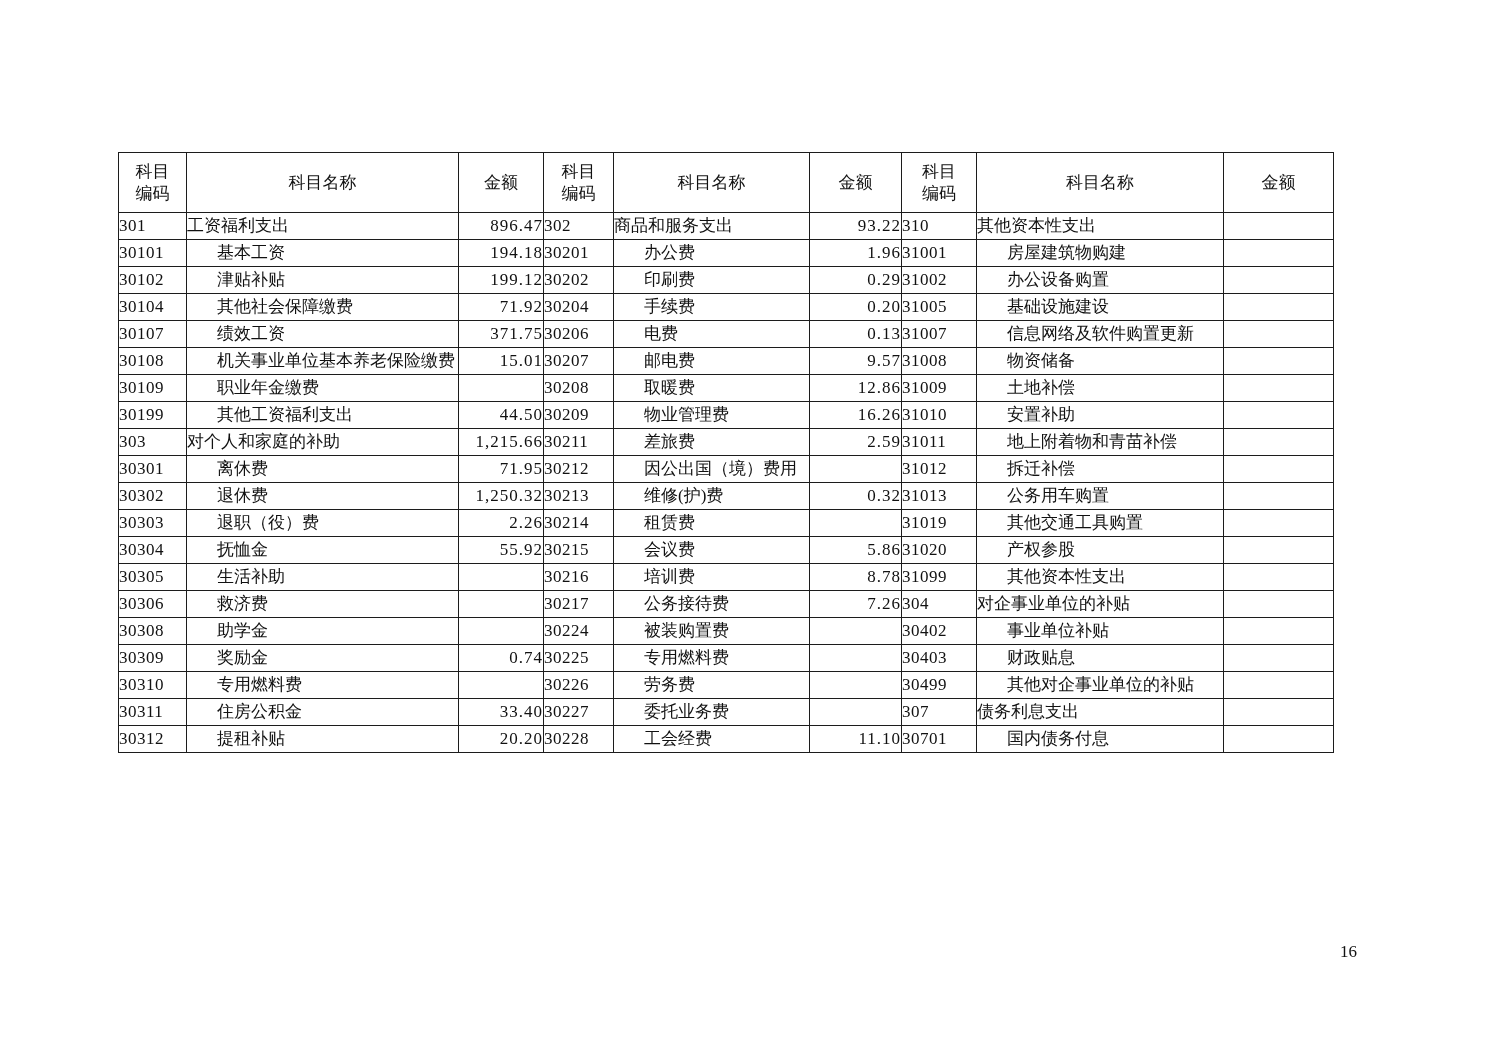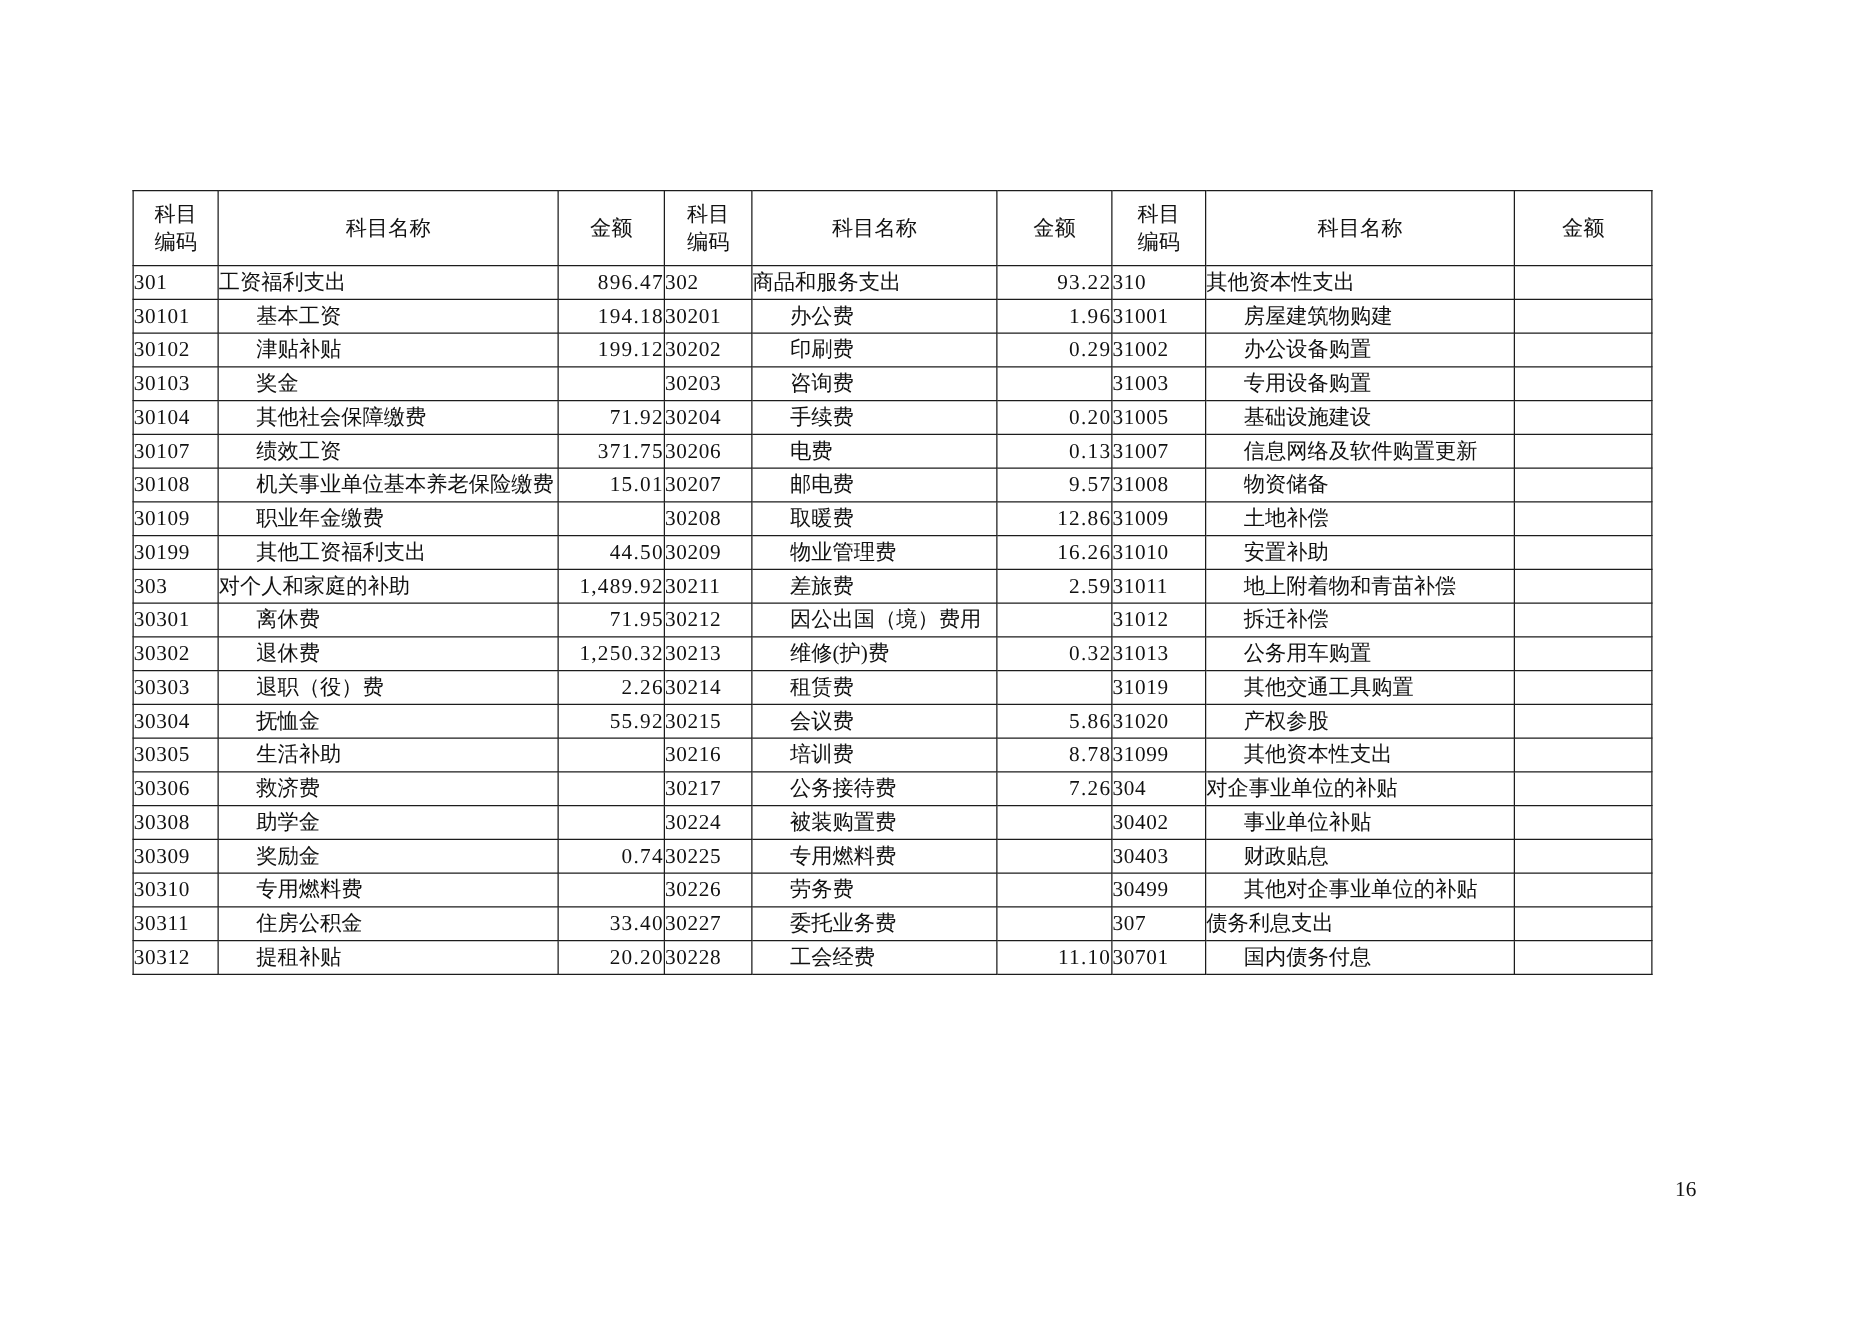--- a/index.html
+++ b/index.html
@@ -11,21 +11,21 @@
   }
   .page {
     position: relative;
     width: 1500px;
     height: 1056px;
     background: #ffffff;
     overflow: hidden;
   }
   table.budget {
     position: absolute;
-    left: 106px;
+    left: 118px;
     top: 152px;
     width: 1215px;
     border-collapse: collapse;
     table-layout: fixed;
   }
   table.budget th,
   table.budget td {
     border: 1.6px solid #1c1c1c;
     font-size: 17px;
     font-weight: normal;
@@ -129,31 +129,20 @@
           <td class="name indent">津贴补贴</td>
           <td class="amount">199.12</td>
           <td class="code">30202</td>
           <td class="name indent">印刷费</td>
           <td class="amount">0.29</td>
           <td class="code">31002</td>
           <td class="name indent">办公设备购置</td>
           <td class="amount"></td>
         </tr>
         <tr>
-          <td class="code">30103</td>
-          <td class="name indent">奖金</td>
-          <td class="amount"></td>
-          <td class="code">30203</td>
-          <td class="name indent">咨询费</td>
-          <td class="amount"></td>
-          <td class="code">31003</td>
-          <td class="name indent">专用设备购置</td>
-          <td class="amount"></td>
-        </tr>
-        <tr>
           <td class="code">30104</td>
           <td class="name indent">其他社会保障缴费</td>
           <td class="amount">71.92</td>
           <td class="code">30204</td>
           <td class="name indent">手续费</td>
           <td class="amount">0.20</td>
           <td class="code">31005</td>
           <td class="name indent">基础设施建设</td>
           <td class="amount"></td>
         </tr>
@@ -197,21 +186,21 @@
           <td class="code">30209</td>
           <td class="name indent">物业管理费</td>
           <td class="amount">16.26</td>
           <td class="code">31010</td>
           <td class="name indent">安置补助</td>
           <td class="amount"></td>
         </tr>
         <tr>
           <td class="code">303</td>
           <td class="name">对个人和家庭的补助</td>
-          <td class="amount">1,489.92</td>
+          <td class="amount">1,215.66</td>
           <td class="code">30211</td>
           <td class="name indent">差旅费</td>
           <td class="amount">2.59</td>
           <td class="code">31011</td>
           <td class="name indent">地上附着物和青苗补偿</td>
           <td class="amount"></td>
         </tr>
         <tr>
           <td class="code">30301</td>
           <td class="name indent">离休费</td>

